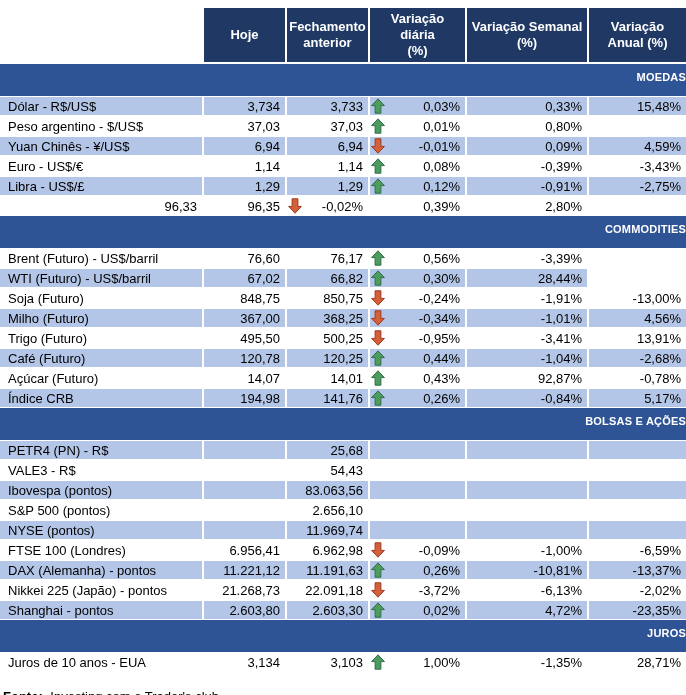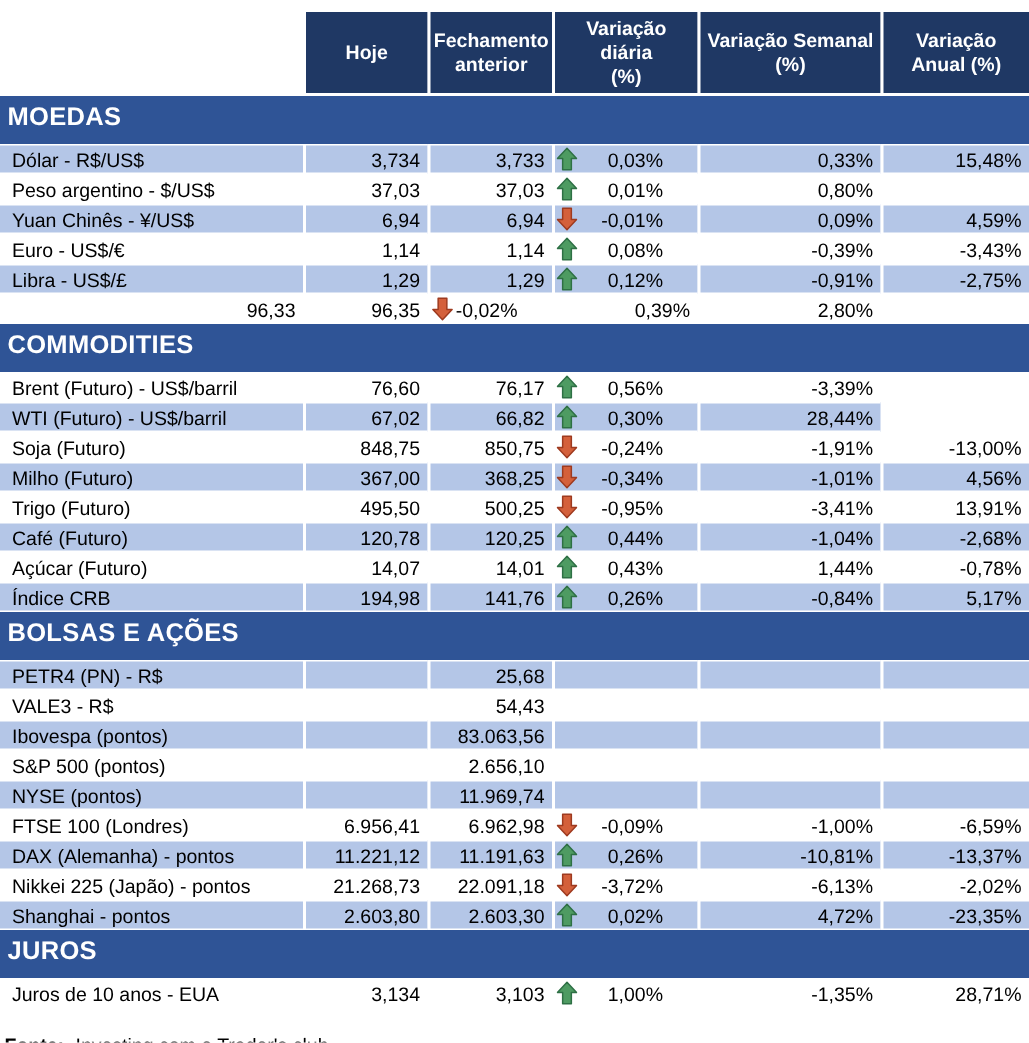--- a/index.html
+++ b/index.html
@@ -16,34 +16,35 @@
   .hcell{
     background:var(--header-bg,#1F3864);color:#fff;font-weight:bold;
     font-size:13px;line-height:16px;display:flex;align-items:center;justify-content:center;
     text-align:center;white-space:pre-line;border-left:2px solid #fff;box-sizing:border-box;
     padding:2px;
   }
   .tgap{height:2px;}
   
   .band{
     height:32px;background:var(--section-bg,#2F5496);color:#fff;font-weight:bold;
-    font-size:17px;line-height:21px;padding:3px 0 0 5px;box-sizing:border-box;
+    font-size:11px;line-height:21px;padding:3px 0 0 5px;box-sizing:border-box;
     letter-spacing:0.2px;
+    text-align:right;
   }
   
   .row{height:20px;font-size:13px;}
   .cell{
     box-sizing:border-box;border-top:1px solid #fff;border-bottom:1px solid #fff;
     white-space:nowrap;overflow:hidden;display:flex;align-items:center;background:transparent;
   }
   .cell + .cell{border-left:2px solid #fff;}
   .row.shaded .cell{background:var(--row-shade,#B4C6E7);}
   .cell.label{padding-left:8px;}
   .cell.num{justify-content:flex-end;padding-right:5px;}
-  .cell.diaria{justify-content:space-between;padding-right:23px;}
+  .cell.diaria{justify-content:space-between;padding-right:5px;}
   .arrow{width:15px;height:16px;display:inline-flex;align-items:center;margin-left:1px;}
   .arrow svg{display:block;}
   
   .footer{margin-top:17px;padding-left:3px;font-size:13px;}
   .bold{font-weight:bold;}
   .footer span + span{margin-left:4px;}
 </style>
 </head>
 <body>
 
@@ -248,21 +249,21 @@
         <div class="cell num">14,07</div>
         <div class="cell num">14,01</div>
         <div class="cell diaria">
           <span class="arrow">
             <svg width="14" height="16" viewBox="0 0 14 16">
               <path d="M7 0.8 L13.4 7.6 H9.9 V15.2 H4.1 V7.6 H0.6 Z" fill="#4E9B62" stroke="#2E7045" stroke-width="1" stroke-linejoin="round"></path>
             </svg>
           </span>
           <span class="pct">0,43%</span>
         </div>
-        <div class="cell num">1,44%</div>
+        <div class="cell num">92,87%</div>
         <div class="cell num">-0,78%</div>
       </div>
       <div class="grid-row row shaded">
         <div class="cell label">Índice CRB</div>
         <div class="cell num">194,98</div>
         <div class="cell num">141,76</div>
         <div class="cell diaria">
           <span class="arrow">
             <svg width="14" height="16" viewBox="0 0 14 16">
               <path d="M7 0.8 L13.4 7.6 H9.9 V15.2 H4.1 V7.6 H0.6 Z" fill="#4E9B62" stroke="#2E7045" stroke-width="1" stroke-linejoin="round"></path>

